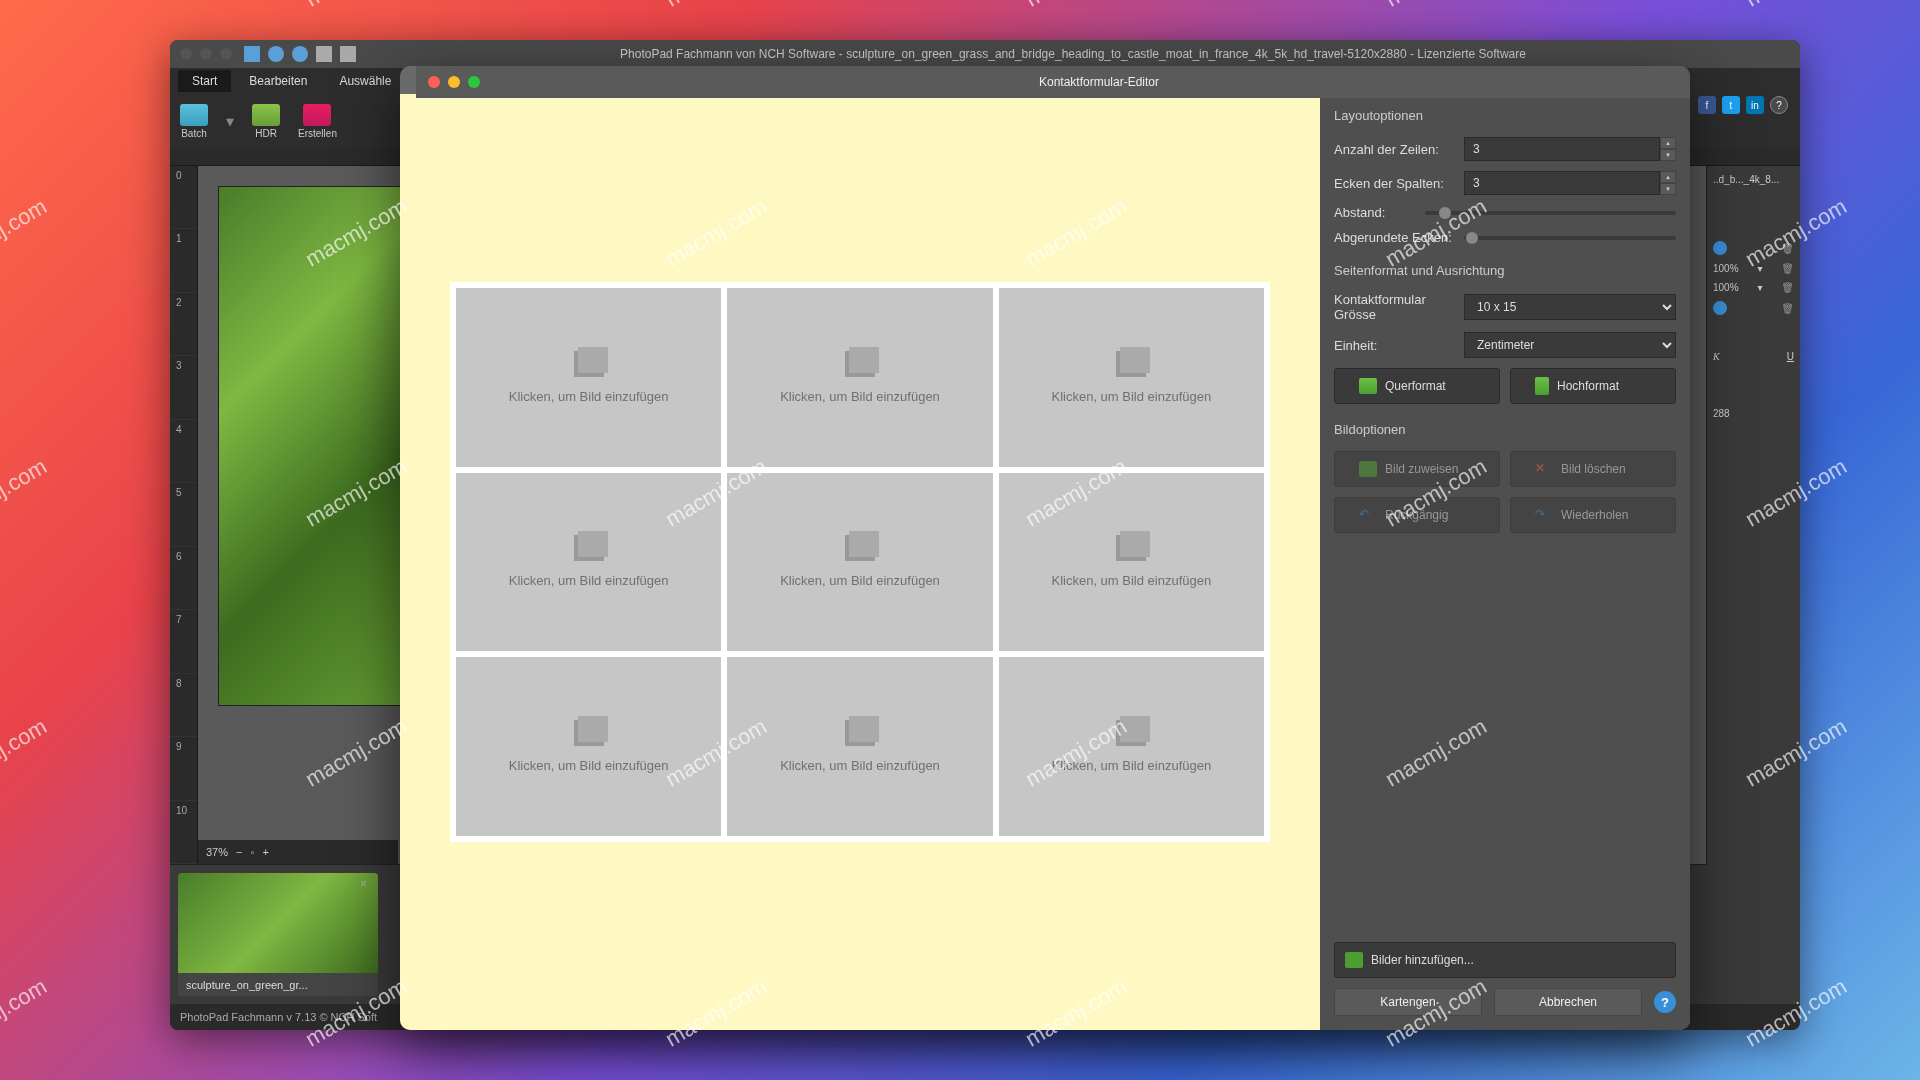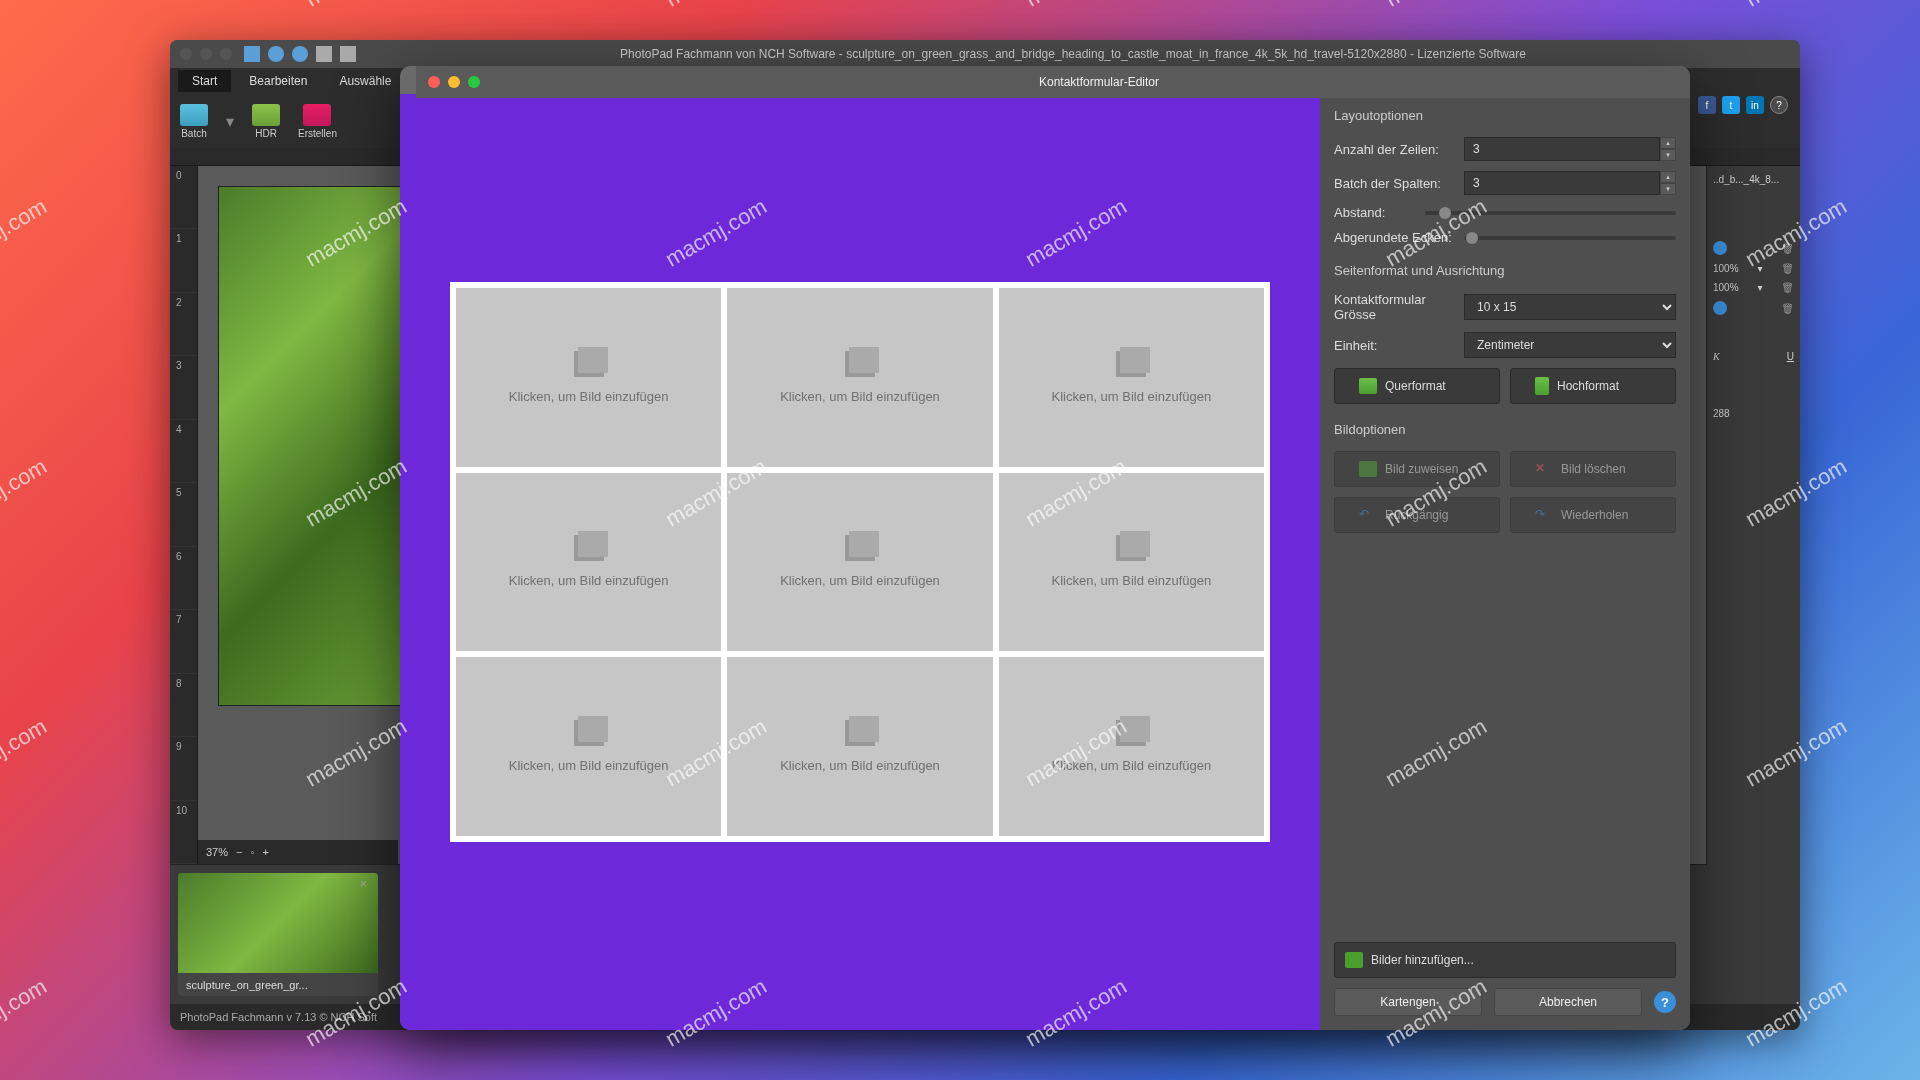--- a/index.html
+++ b/index.html
@@ -51,21 +51,21 @@
 
 .modal { position: absolute; left: 400px; top: 66px; width: 1290px; height: 964px; background: #6a6a6a; border-radius: 10px; box-shadow: 0 20px 60px rgba(0,0,0,0.6); display: flex; overflow: hidden; }
 .modal-titlebar { position: absolute; top: 0; left: 0; width: 100%; height: 32px; background: #5a5a5a; display: flex; align-items: center; margin-left: 16px; }
 .modal-traffic { display: flex; gap: 8px; padding: 0 12px; }
 .mtl { width: 12px; height: 12px; border-radius: 50%; }
 .mtl.red { background: #ff5f56; }
 .mtl.yellow { background: #ffbd2e; }
 .mtl.green { background: #27c93f; }
 .modal-title { flex: 1; text-align: center; color: #eee; font-size: 12px; }
 
-.modal-canvas { margin-top: 28px; flex: 1; background: #6d28d9; display: flex; align-items: center; justify-content: center; padding: 30px; }
+.modal-canvas { margin-top: 28px; flex: 1; background: #fef9c3; display: flex; align-items: center; justify-content: center; padding: 30px; }
 .grid-frame { width: 820px; height: 560px; background: #fff; padding: 6px; display: grid; grid-template-columns: repeat(3, 1fr); grid-template-rows: repeat(3, 1fr); gap: 6px; }
 .grid-cell { background: #c6c6c6; display: flex; flex-direction: column; align-items: center; justify-content: center; gap: 12px; cursor: pointer; }
 .cell-icon { width: 30px; height: 26px; background: #999; position: relative; }
 .cell-icon::after { content: ''; position: absolute; left: 4px; top: -4px; width: 30px; height: 26px; background: #aaa; }
 .cell-text { color: #707070; font-size: 13px; }
 
 .modal-sidebar { width: 370px; margin-top: 28px; background: #4f4f4f; padding: 14px 14px; color: #ddd; font-size: 13px; display: flex; flex-direction: column; gap: 10px; overflow-y: auto; }
 .section-title { color: #ccc; font-size: 13px; margin-bottom: 4px; }
 .form-row { display: flex; align-items: center; gap: 0; }
 .form-label { width: 130px; color: #ddd; font-size: 13px; }
@@ -272,21 +272,21 @@
     <div class="section-title">Layoutoptionen</div>
     <div class="form-row">
       <div class="form-label">Anzahl der Zeilen:</div>
       <input class="form-input" value="3" style="">
       <div class="stepper">
           <div class="step-btn">▲</div>
           <div class="step-btn">▼</div>
         </div>
     </div>
     <div class="form-row">
-      <div class="form-label">Batch der Spalten:</div>
+      <div class="form-label">Ecken der Spalten:</div>
       <input class="form-input" value="3" style="">
       <div class="stepper">
           <div class="step-btn">▲</div>
           <div class="step-btn">▼</div>
         </div>
     </div>
     <div class="form-row">
       <div class="form-label" style="width:auto;flex:0 0 auto;margin-right:40px;">Abstand:</div>
       <div class="slider-track">
           <div class="slider-thumb"></div>

